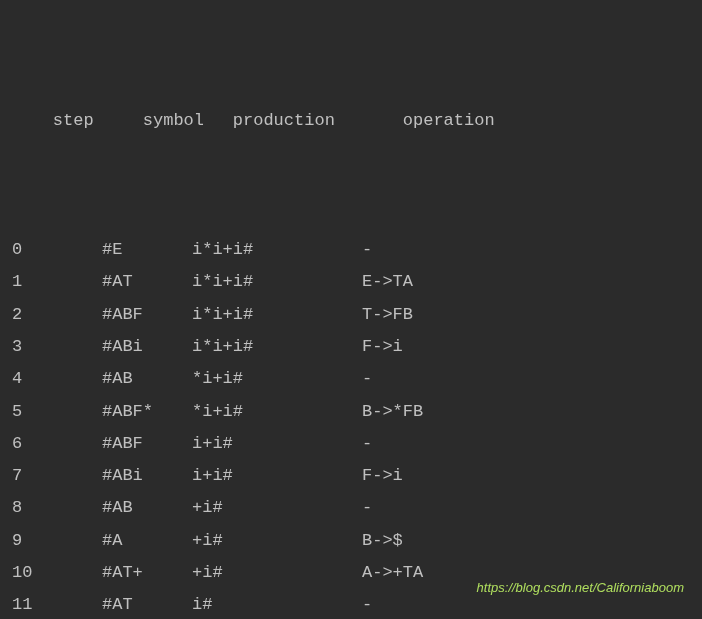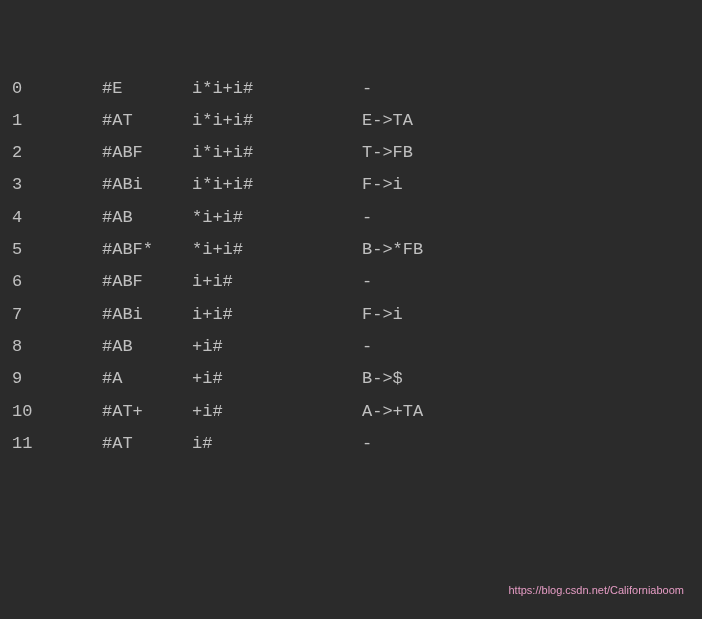--- a/index.html
+++ b/index.html
@@ -23,26 +23,30 @@
     }
     .col-step { display: inline-block; width: 90px; }
     .col-symbol { display: inline-block; width: 90px; }
     .col-production { display: inline-block; width: 170px; }
     .col-operation { display: inline-block; }
     .watermark {
       position: absolute;
       right: 18px;
       bottom: 18px;
       font-family: Arial, sans-serif;
-      font-size: 11px;
-      color: #f9a8d4;
+      font-size: 13px;
+      color: #bef264;
       opacity: 0.9;
+      font-style: italic;
     }
   </style>
 </head>
 <body>
 
 <div class="table-wrap">
+  <div class="header-row">
+    <span class="col-step">step</span><span class="col-symbol">symbol</span><span class="col-production">production</span><span class="col-operation">operation</span>
+  </div>
   <div id="rows"><div class="data-row"><span class="col-step">0</span><span class="col-symbol">#E</span><span class="col-production">i*i+i#</span><span class="col-operation">-</span></div><div class="data-row"><span class="col-step">1</span><span class="col-symbol">#AT</span><span class="col-production">i*i+i#</span><span class="col-operation">E-&gt;TA</span></div><div class="data-row"><span class="col-step">2</span><span class="col-symbol">#ABF</span><span class="col-production">i*i+i#</span><span class="col-operation">T-&gt;FB</span></div><div class="data-row"><span class="col-step">3</span><span class="col-symbol">#ABi</span><span class="col-production">i*i+i#</span><span class="col-operation">F-&gt;i</span></div><div class="data-row"><span class="col-step">4</span><span class="col-symbol">#AB</span><span class="col-production">*i+i#</span><span class="col-operation">-</span></div><div class="data-row"><span class="col-step">5</span><span class="col-symbol">#ABF*</span><span class="col-production">*i+i#</span><span class="col-operation">B-&gt;*FB</span></div><div class="data-row"><span class="col-step">6</span><span class="col-symbol">#ABF</span><span class="col-production">i+i#</span><span class="col-operation">-</span></div><div class="data-row"><span class="col-step">7</span><span class="col-symbol">#ABi</span><span class="col-production">i+i#</span><span class="col-operation">F-&gt;i</span></div><div class="data-row"><span class="col-step">8</span><span class="col-symbol">#AB</span><span class="col-production">+i#</span><span class="col-operation">-</span></div><div class="data-row"><span class="col-step">9</span><span class="col-symbol">#A</span><span class="col-production">+i#</span><span class="col-operation">B-&gt;$</span></div><div class="data-row"><span class="col-step">10</span><span class="col-symbol">#AT+</span><span class="col-production">+i#</span><span class="col-operation">A-&gt;+TA</span></div><div class="data-row"><span class="col-step">11</span><span class="col-symbol">#AT</span><span class="col-production">i#</span><span class="col-operation">-</span></div></div>
   
 </div>
 
 <div class="watermark">https://blog.csdn.net/Californiaboom</div>
 
 </body></html>

